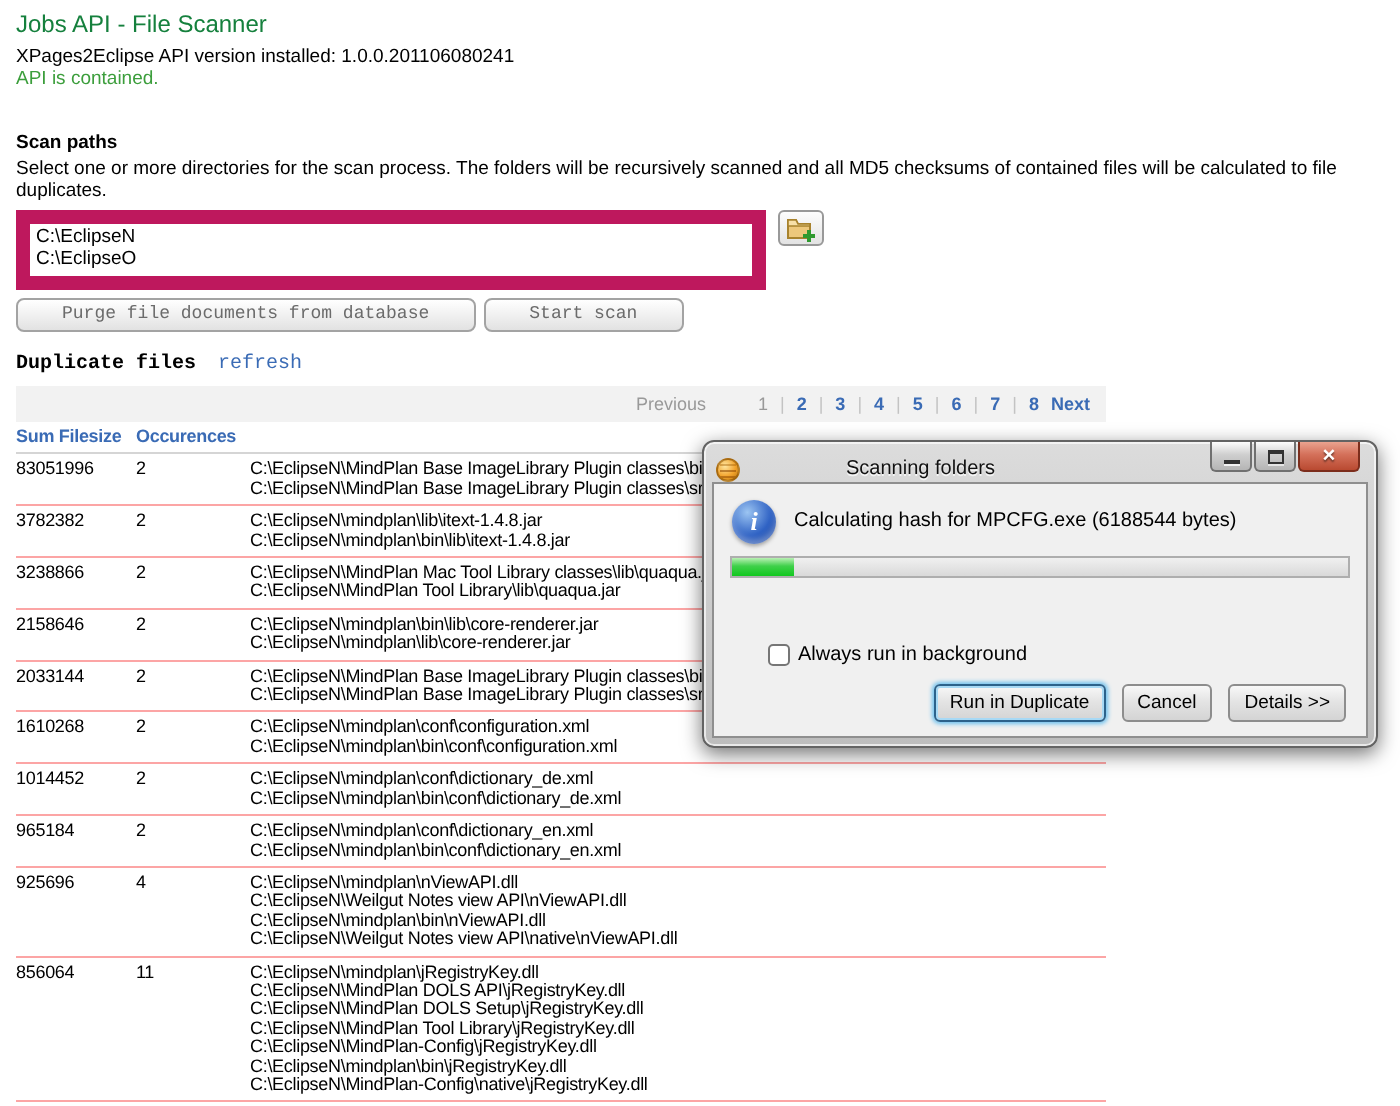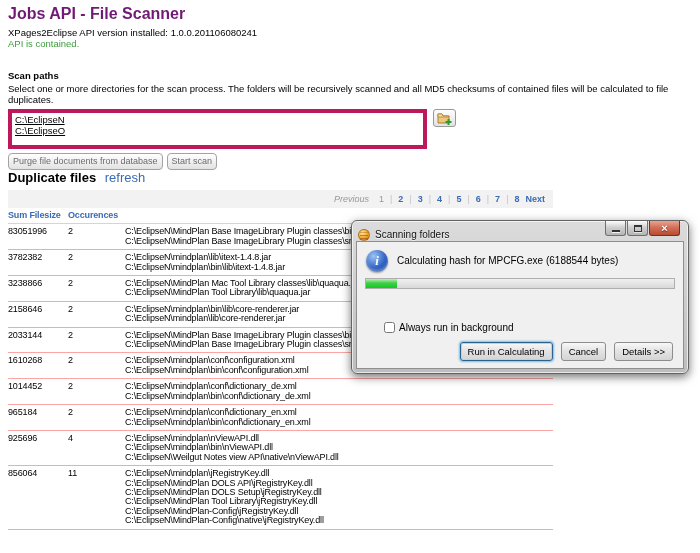--- a/index.html
+++ b/index.html
@@ -4,57 +4,57 @@
 <style>
   * { box-sizing: border-box; margin: 0; padding: 0; }
   html,body { width:700px; height:553px; }
   body {
     font-family: "Liberation Sans", sans-serif;
     background:#fff; color:#000;
     overflow:hidden; position:relative;
   }
   .content { padding:5px 8px 0 8px; }
 
-  .page-title { font-size:16px; font-weight:bold; color:#701a75; margin-bottom:4px; }
+  .page-title { font-size:12px; font-weight:normal; color:#15803d; margin-bottom:4px; }
   .meta-line  { font-size:9.5px; line-height:11px; color:#000; }
   .status-line{ font-size:9.5px; line-height:11px; color:#3c9e3c; margin-bottom:21px; }
 
   .section-heading { font-size:9.5px; font-weight:bold; margin-bottom:2px; }
   .section-desc    { font-size:9.5px; margin-bottom:4px; }
 
   .paths-row { display:flex; align-items:flex-start; gap:6px; }
   .scan-textarea {
-    width:419px; height:40px; resize:none;
-    border:4px solid #be185d; font-family:"Liberation Sans",sans-serif;
-    font-size:9.5px; line-height:11px; padding:1px 3px; outline:none;text-decoration:underline;
+    width:375px; height:40px; resize:none;
+    border:7px solid #be185d; font-family:"Liberation Sans",sans-serif;
+    font-size:9.5px; line-height:11px; padding:1px 3px; outline:none;
   }
   .icon-button {
     width:23px; height:18px; border:1px solid #999; border-radius:3px;
     background:linear-gradient(#fdfdfd,#e3e3e3);
     display:flex; align-items:center; justify-content:center; cursor:pointer;
   }
   .web-buttons { margin-top:4px; display:flex; gap:4px; }
   .web-btn {
-    font-family:Liberation Sans, sans-serif; font-size:9px; color:#6b6b6b;
-    padding:2px 4px 3px; border:1px solid #a3a3a3; border-radius:4px;
+    font-family:Liberation Mono, monospace; font-size:9px; color:#6b6b6b;
+    padding:2px 22px 3px; border:1px solid #a3a3a3; border-radius:4px;
     background:linear-gradient(#ffffff,#e2e2e2); cursor:pointer;
   }
 
-  .dup-line { font-size:13px; }
+  .dup-line { margin-top:11px; font-size:10px;font-family:Liberation Mono, monospace; }
   .dup-heading { font-weight:bold; }
   .refresh-link { color:#3a6bb5; text-decoration:none; margin-left:5px; cursor:pointer; }
 
   .pagination-band {
     margin-top:5px; width:545px; height:18px; background:#f2f2f2;
     display:flex; align-items:center; justify-content:flex-end;
     padding-right:8px; font-size:9px;
   }
   .pg-item { margin-left:6px; }
   .pg-muted { color:#999; }
-  .pg-prev { margin-right:4px;font-style:italic; }
+  .pg-prev { margin-right:20px; }
   .pg-sep { color:#c3c3c3; }
   .pg-link { color:#3a6bb5; font-weight:bold; cursor:pointer; }
 
   .dup-table { width:545px; font-size:9px; letter-spacing:-0.15px; }
   .t-row {
     display:grid; grid-template-columns:60px 57px 1fr;
     padding:3px 0; border-bottom:1px solid #fca5a5;
     line-height:9.4px;
   }
   .t-head { border-bottom:1px solid #d5d5d5; }
@@ -62,21 +62,21 @@
   .path-line { white-space:nowrap; }
 
   
   .win {
     position:absolute; left:351px; top:220px; width:338px; height:154px;
     border:1px solid #636363; border-radius:6px;
     background:linear-gradient(#dcdcdc,#bdbdbd);
     box-shadow:0 3px 10px rgba(0,0,0,.55), inset 0 0 0 1px rgba(255,255,255,.65);
     z-index:10;
   }
-  .win-title { height:27px; display:flex; align-items:center; padding:0 6px; }
+  .win-title { height:27px; display:flex; align-items:center; padding:0 6px;gap:48px; }
   .app-icon {
     width:12px; height:12px; border-radius:50%;
     background:radial-gradient(circle at 35% 30%, #ffe6a0, #f2a32c 55%, #b4720f);
     border:1px solid rgba(120,70,0,.5); margin-right:5px; position:relative; overflow:hidden;
   }
   .app-icon::after {
     content:''; position:absolute; left:1px; right:1px; top:5px; height:1px;
     background:rgba(140,70,0,.55);
     box-shadow:0 3px 0 rgba(140,70,0,.5), 0 -3px 0 rgba(160,90,0,.4);
   }
@@ -259,34 +259,36 @@
             <div class="path-line">C:\EclipseN\mindplan\conf\dictionary_en.xml</div>
             <div class="path-line">C:\EclipseN\mindplan\bin\conf\dictionary_en.xml</div>
           </div>
   </div>
 
   <div class="t-row">
     <div class="cell-sum">925696</div>
     <div class="cell-occ">4</div>
     <div class="cell-paths">
             <div class="path-line">C:\EclipseN\mindplan\nViewAPI.dll</div>
+            <div class="path-line">C:\EclipseN\Weilgut Notes view API\nViewAPI.dll</div>
             <div class="path-line">C:\EclipseN\mindplan\bin\nViewAPI.dll</div>
             <div class="path-line">C:\EclipseN\Weilgut Notes view API\native\nViewAPI.dll</div>
           </div>
   </div>
 
   <div class="t-row">
     <div class="cell-sum">856064</div>
     <div class="cell-occ">11</div>
     <div class="cell-paths">
             <div class="path-line">C:\EclipseN\mindplan\jRegistryKey.dll</div>
             <div class="path-line">C:\EclipseN\MindPlan DOLS API\jRegistryKey.dll</div>
             <div class="path-line">C:\EclipseN\MindPlan DOLS Setup\jRegistryKey.dll</div>
             <div class="path-line">C:\EclipseN\MindPlan Tool Library\jRegistryKey.dll</div>
             <div class="path-line">C:\EclipseN\MindPlan-Config\jRegistryKey.dll</div>
+            <div class="path-line">C:\EclipseN\mindplan\bin\jRegistryKey.dll</div>
             <div class="path-line">C:\EclipseN\MindPlan-Config\native\jRegistryKey.dll</div>
           </div>
   </div>
 </div>
   </div>
 </div>
 
 <div class="win">
   <div class="win-title">
     <span class="app-icon"></span>
@@ -307,18 +309,18 @@
     <div class="info-icon">i</div>
     <div class="dlg-msg">Calculating hash for MPCFG.exe (6188544 bytes)</div>
     <div class="progress">
       <div class="progress-fill" style="width: 10%;"></div>
     </div>
     <label class="chk-row">
       <input type="checkbox" style="">
       <span>Always run in background</span>
     </label>
     <div class="dlg-btns">
-      <button class="dlg-btn focused">Run in Calculating</button>
+      <button class="dlg-btn focused">Run in Duplicate</button>
       <button class="dlg-btn">Cancel</button>
       <button class="dlg-btn">Details &gt;&gt;</button>
     </div>
   </div>
 </div>
 
 </body></html>

